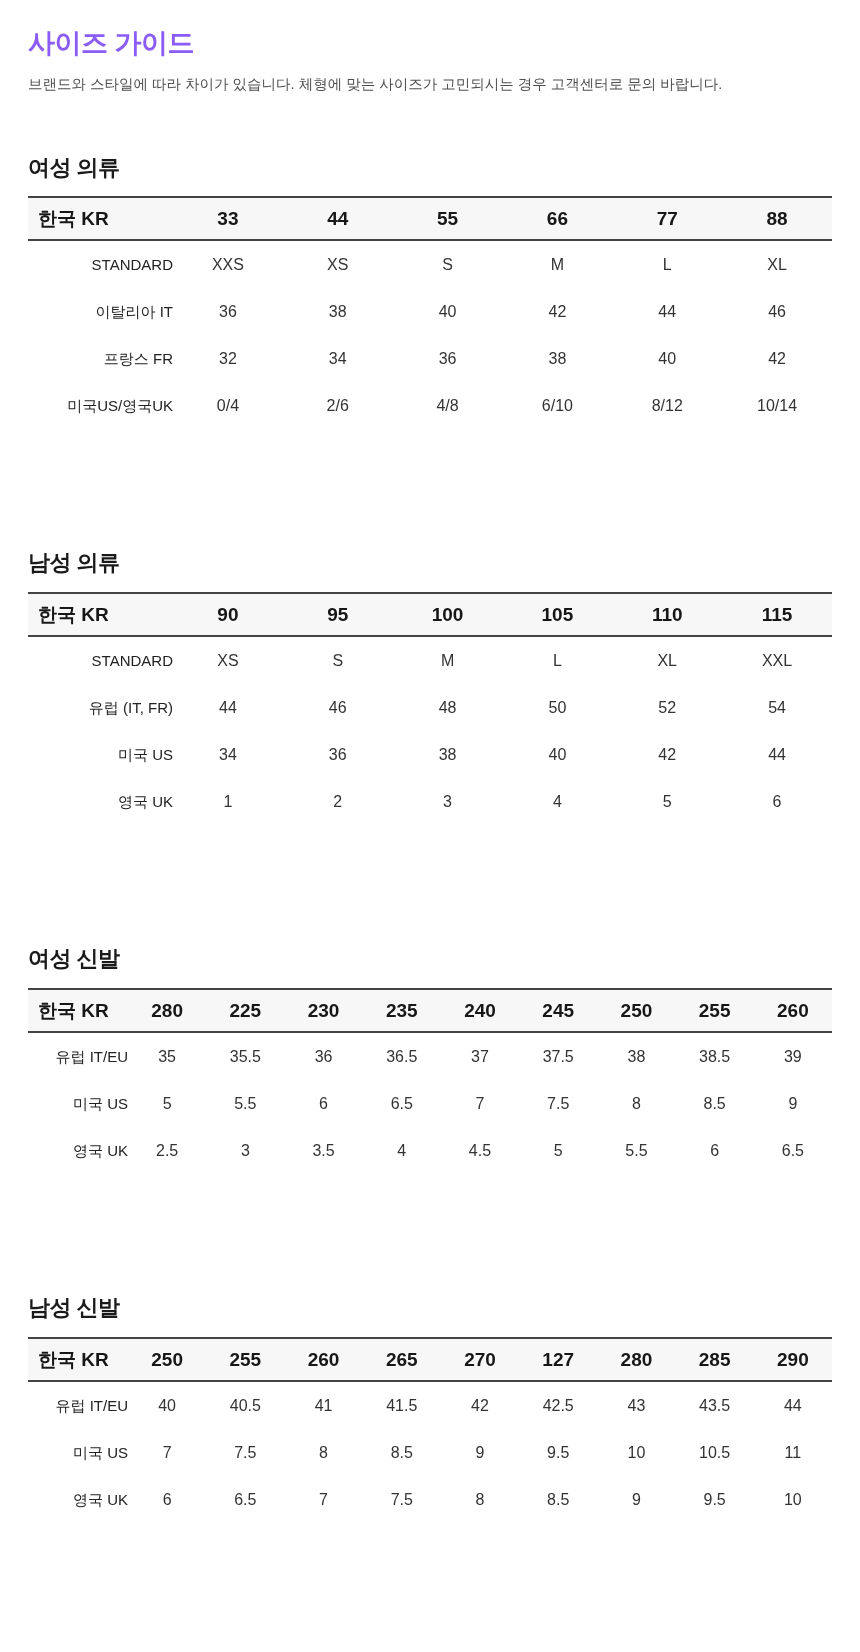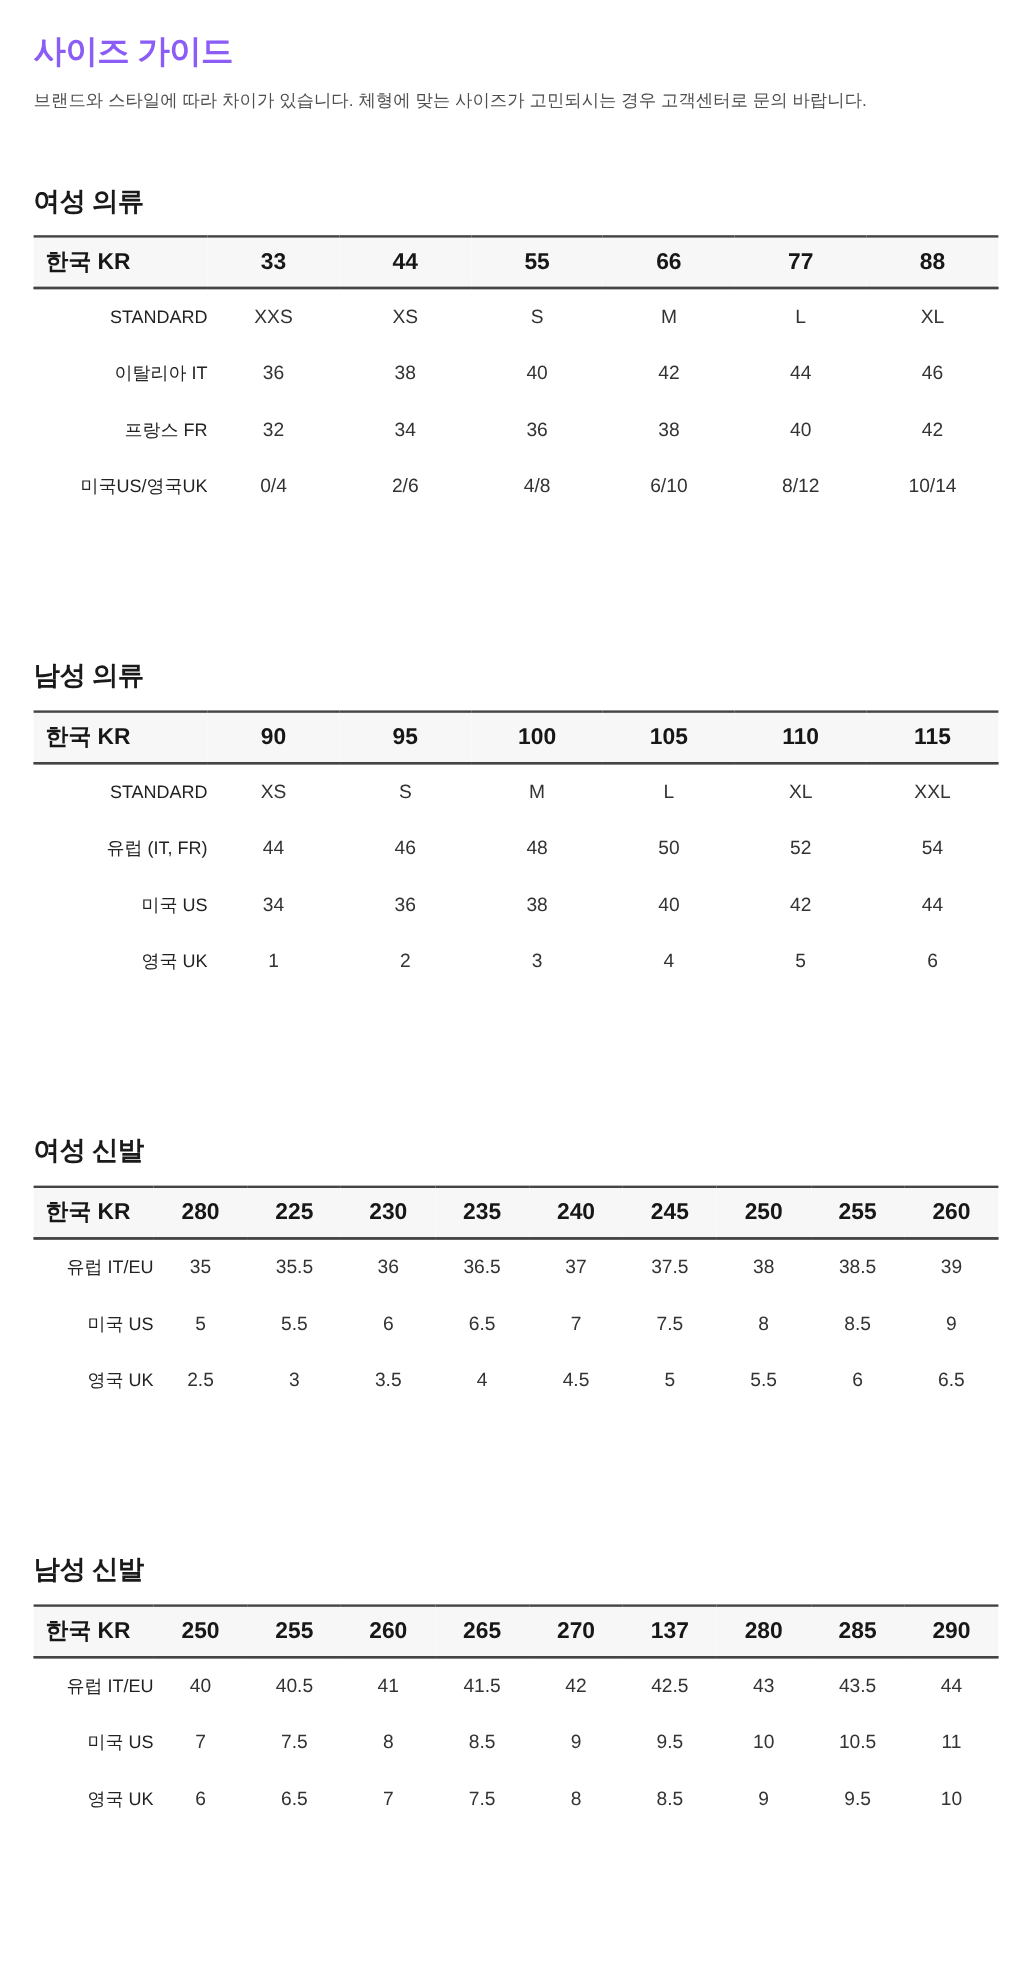--- a/index.html
+++ b/index.html
@@ -252,21 +252,21 @@
         <h2 class="section-heading">남성 신발</h2>
         <table class="size-table cols-9">
           <thead>
             <tr>
               <th>한국 KR</th>
               <th>250</th>
               <th>255</th>
               <th>260</th>
               <th>265</th>
               <th>270</th>
-              <th>137</th>
+              <th>127</th>
               <th>280</th>
               <th>285</th>
               <th>290</th>
             </tr>
           </thead>
           <tbody>
             <tr>
               <td>유럽 IT/EU</td>
               <td>40</td>
               <td>40.5</td>

